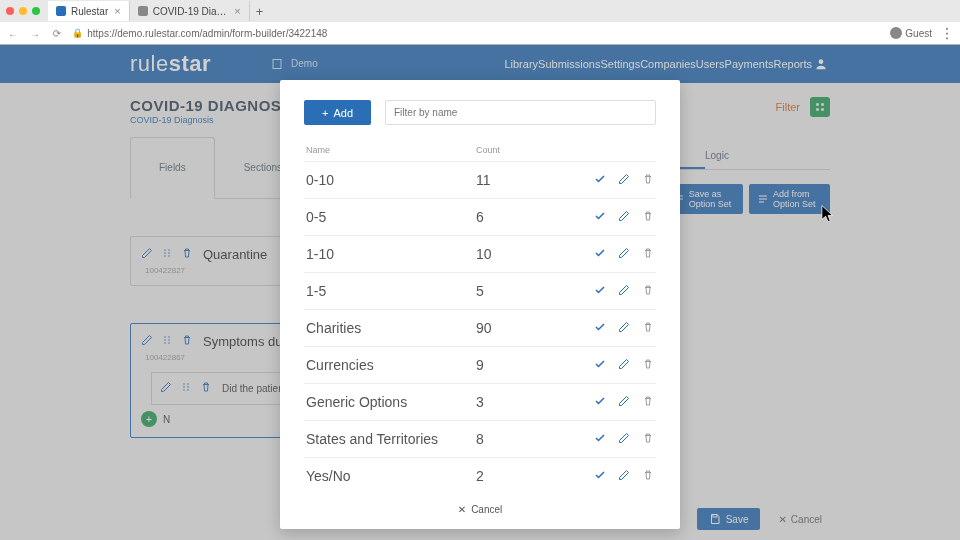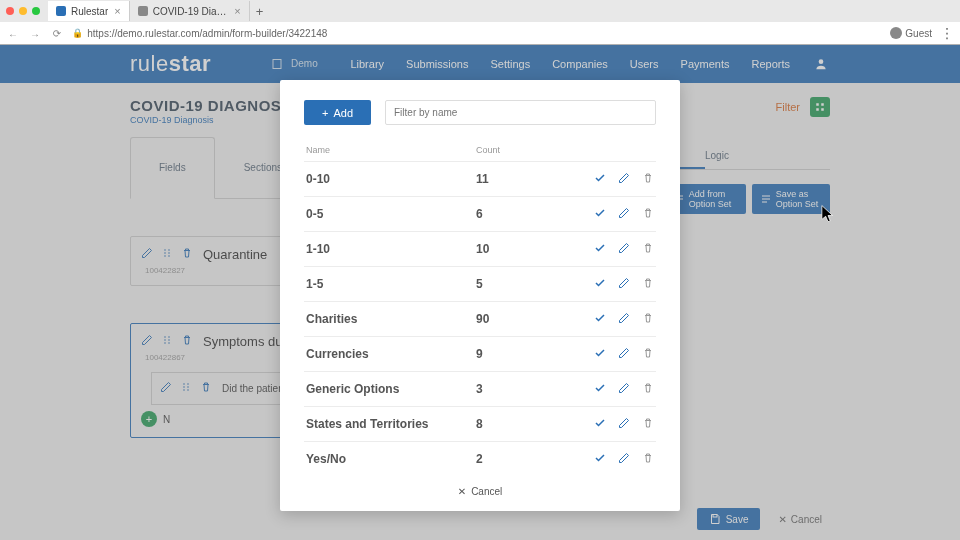--- a/index.html
+++ b/index.html
@@ -24,21 +24,21 @@
 .lock { font-size: 9px; }
 .guest { display: flex; align-items: flex-end; gap: 3px; }
 .avatar-sm { width: 12px; height: 12px; border-radius: 50%; background: #888; display: inline-block; }
 .menu-dots { font-size: 14px; line-height: 1; }
 
 
 .app-header { background: #2a6fb5; height: 38px; display: flex; align-items: center; padding: 0 130px 0 130px; color: #fff; }
 .brand { font-size: 22px; font-weight: 300; letter-spacing: 0.5px; }
 .brand b { font-weight: 600; }
 .hdr-demo { margin-left: 60px; display: flex; align-items: flex-start; gap: 8px; font-size: 10px; color: #cfe0ef; }
-.hdr-nav { margin-left: auto; display: flex; gap: 22px; font-size: 11px; color: #fff; align-items: center; }
+.hdr-nav { margin-left: auto; display: flex; font-size: 11px; color: #fff; align-items: center; }
 .hdr-user { width: 18px; height: 18px; border-radius: 50%; display: flex; align-items: center; justify-content: center; }
 .hdr-user svg { width: 14px; height: 14px; }
 
 
 .page { display: flex; padding: 14px 130px 0; gap: 20px; }
 .left-col { flex: 0 0 430px; }
 .right-col { flex: 1; min-width: 0; }
 .page-title { font-size: 15px; font-weight: 700; color: #3a4a5a; letter-spacing: 0.5px; }
 .page-sub { font-size: 9px; color: #2a6fb5; margin-top: 1px; }
 .tabs { display: flex; margin-top: 12px; border-bottom: 1px solid #ccc; }
@@ -84,21 +84,21 @@
 
 .overlay { position: absolute; top: 44px; left: 0; right: 0; bottom: 0; background: rgba(120,120,120,0.35); }
 .modal { position: absolute; top: 80px; left: 50%; transform: translateX(-50%); width: 400px; background: #fff; border-radius: 2px; box-shadow: 0 4px 16px rgba(0,0,0,0.2); padding: 20px 24px 14px; }
 .modal-top { display: flex; gap: 14px; margin-bottom: 14px; }
 .add-btn { background: #2a6fb5; color: #fff; font-size: 11px; padding: 6px 18px; border-radius: 2px; display: flex; align-items: center; gap: 5px; }
 .filter-inp { flex: 1; border: 1px solid #ddd; border-radius: 2px; padding: 6px 8px; font-size: 10px; color: #888; }
 .tbl-head { display: flex; font-size: 9px; color: #999; padding: 6px 2px; }
 .col-name { flex: 0 0 170px; }
 .col-count { flex: 0 0 80px; }
 .col-act { flex: 1; }
-.tbl-row { display: flex; align-items: flex-end; padding: 10px 2px; border-top: 1px solid #ececec; font-size: 12px; color: #555; font-weight: bold; }
+.tbl-row { display: flex; align-items: center; padding: 10px 2px; border-top: 1px solid #ececec; font-size: 14px; color: #555; }
 .tbl-row .col-act { display: flex; justify-content: flex-end; gap: 12px; color: #2a6fb5; font-size: 11px; }
 .tbl-row .col-act .del { color: #999; }
 .modal-cancel { text-align: center; font-size: 10px; color: #555; padding: 10px 0 0; display: flex; align-items: center; justify-content: center; gap: 5px; }
 
 
 .cursor-img { position: absolute; top: 204px; left: 820px; pointer-events: none; }
 .cursor-img svg { width: 16px; height: 20px; }
 
 .icon-svg { width: 12px; height: 12px; flex-shrink: 0; }
 </style>
@@ -277,29 +277,29 @@
         <span>Vertical</span>
       </div>
       <div class="opt-btns" style="margin-left:auto;">
         <span class="btn btn-plus">+</span>
         <span class="btn btn-blue">
           <svg class="icon-svg" viewBox="0 0 24 24" fill="none" stroke="currentColor" stroke-width="2">
               <line x1="4" y1="6" x2="20" y2="6"></line>
               <line x1="4" y1="12" x2="20" y2="12"></line>
               <line x1="4" y1="18" x2="14" y2="18"></line>
             </svg>
-          <span>Add from Option Set</span>
+          <span>Save as Option Set</span>
         </span>
         <span class="btn btn-blue">
           <svg class="icon-svg" viewBox="0 0 24 24" fill="none" stroke="currentColor" stroke-width="2">
               <line x1="4" y1="6" x2="20" y2="6"></line>
               <line x1="4" y1="12" x2="20" y2="12"></line>
               <line x1="4" y1="18" x2="14" y2="18"></line>
             </svg>
-          <span>Save as Option Set</span>
+          <span>Add from Option Set</span>
         </span>
       </div>
     </div>
   </div>
 </div>
 
 <div class="bottom-bar">
   <span class="save-btn">
     <svg class="icon-svg" viewBox="0 0 24 24" fill="none" stroke="currentColor" stroke-width="2">
         <path d="M5 3h11l4 4v14H5z"></path>

